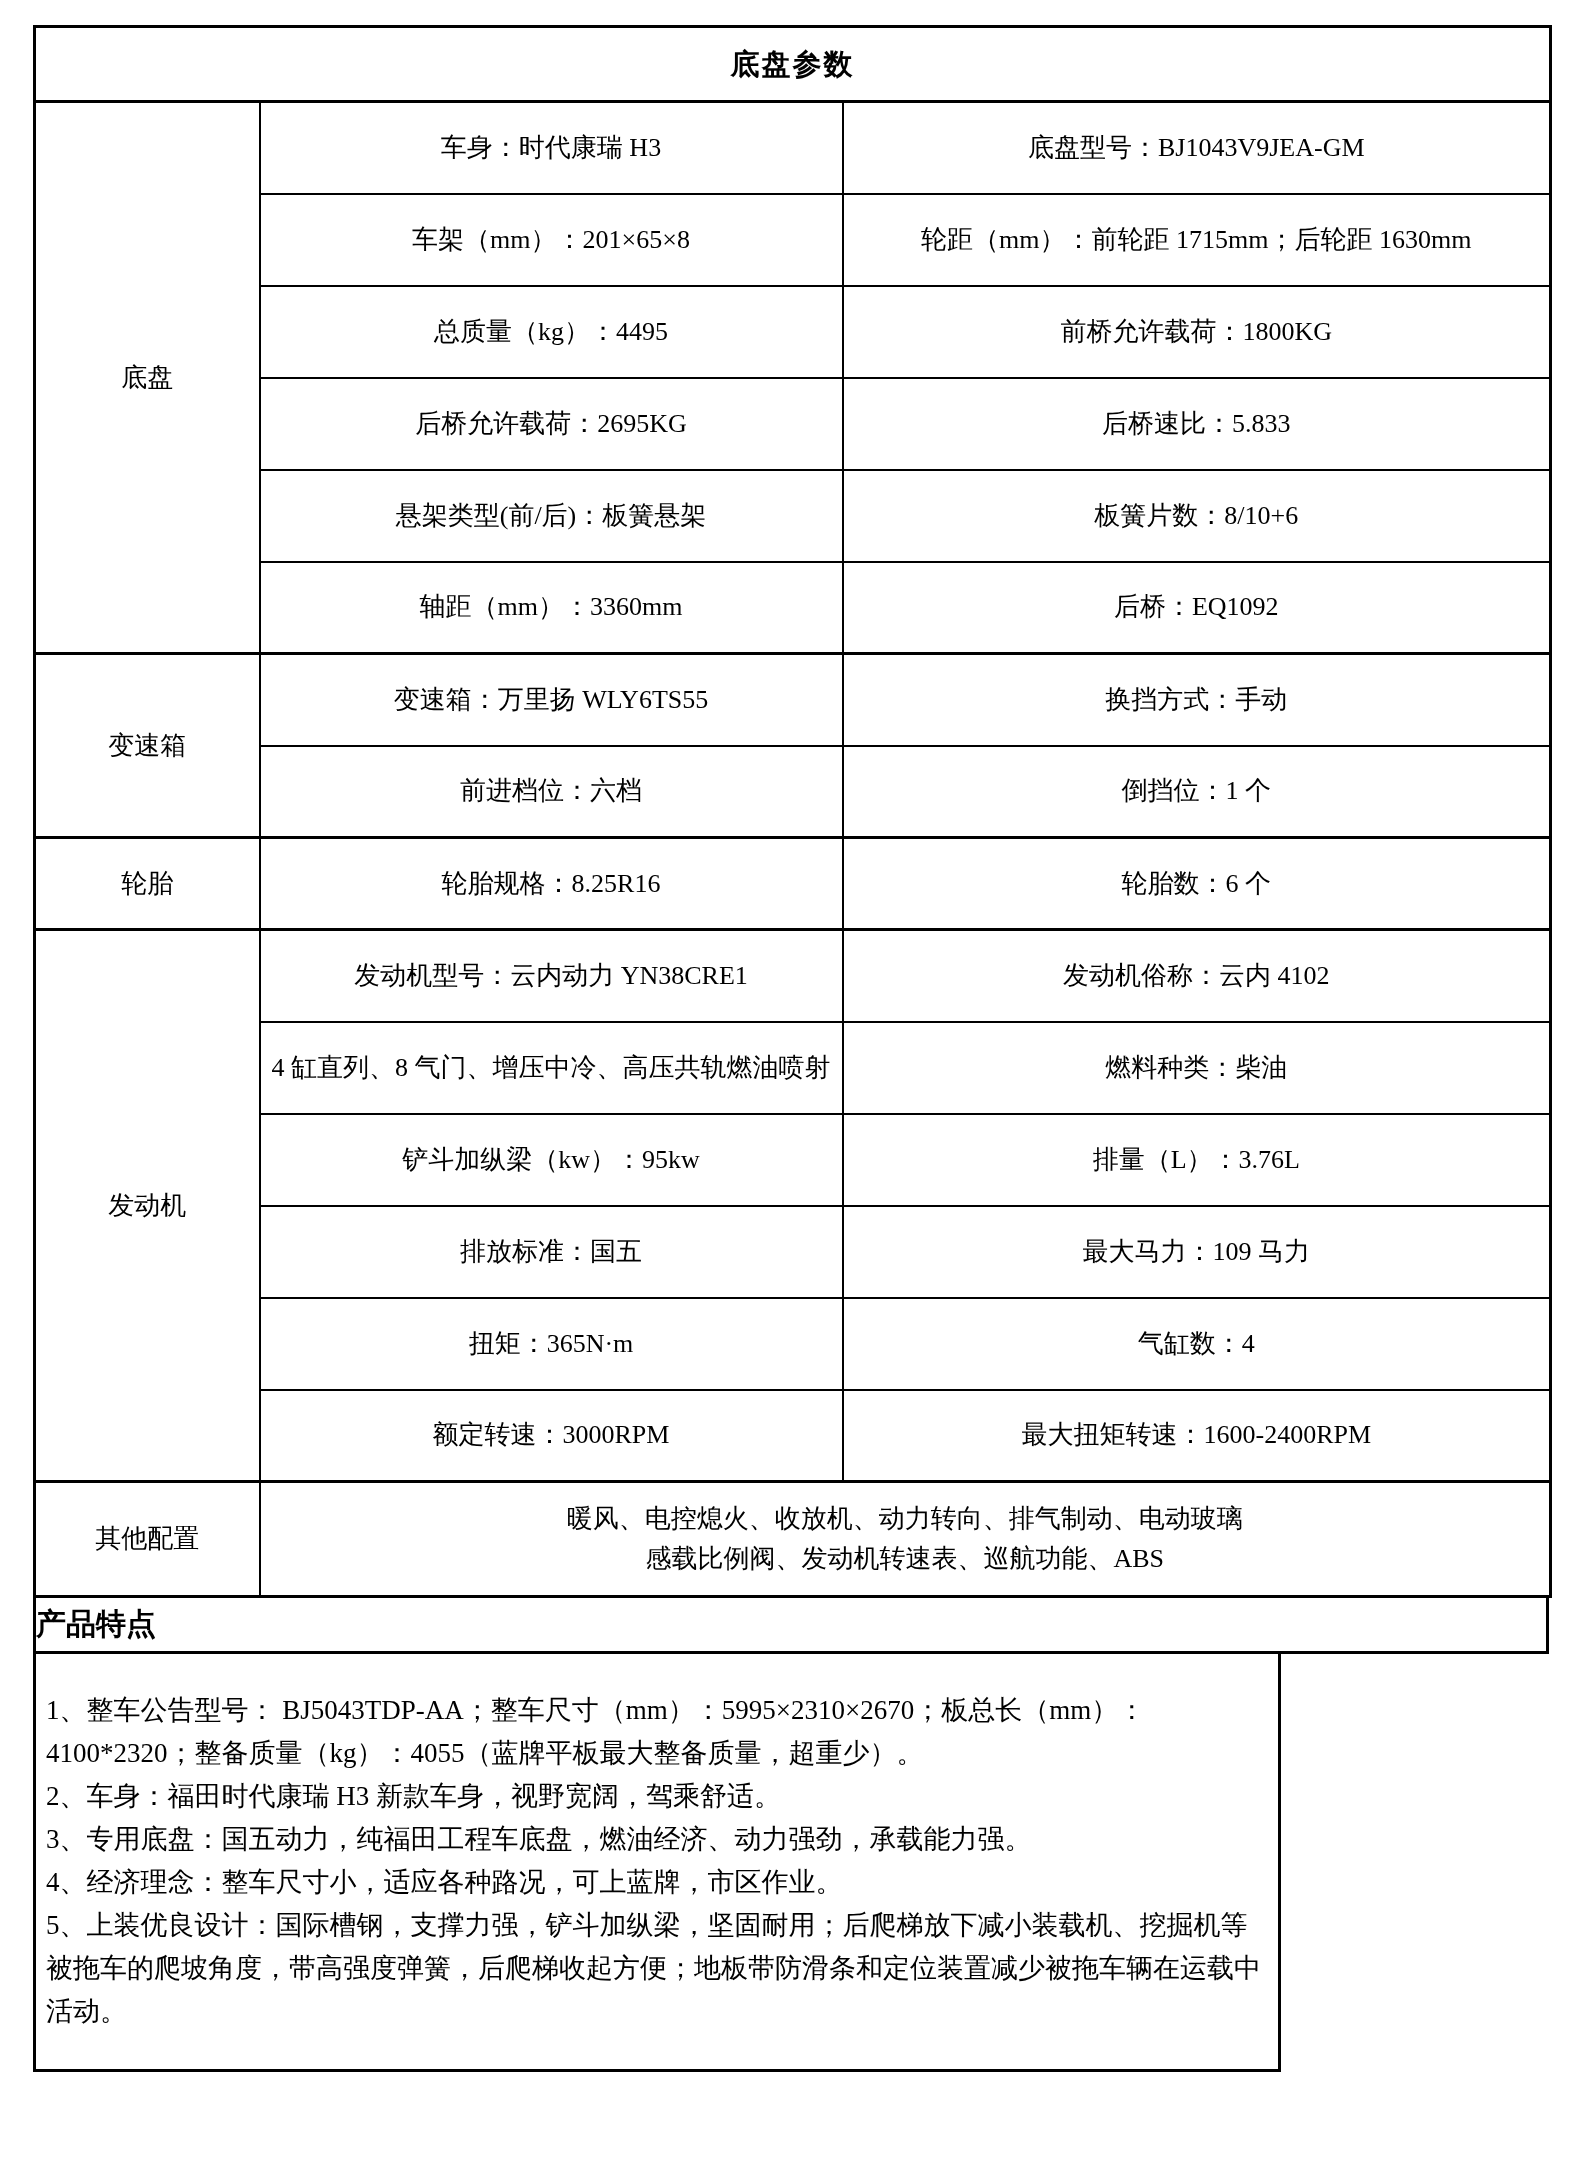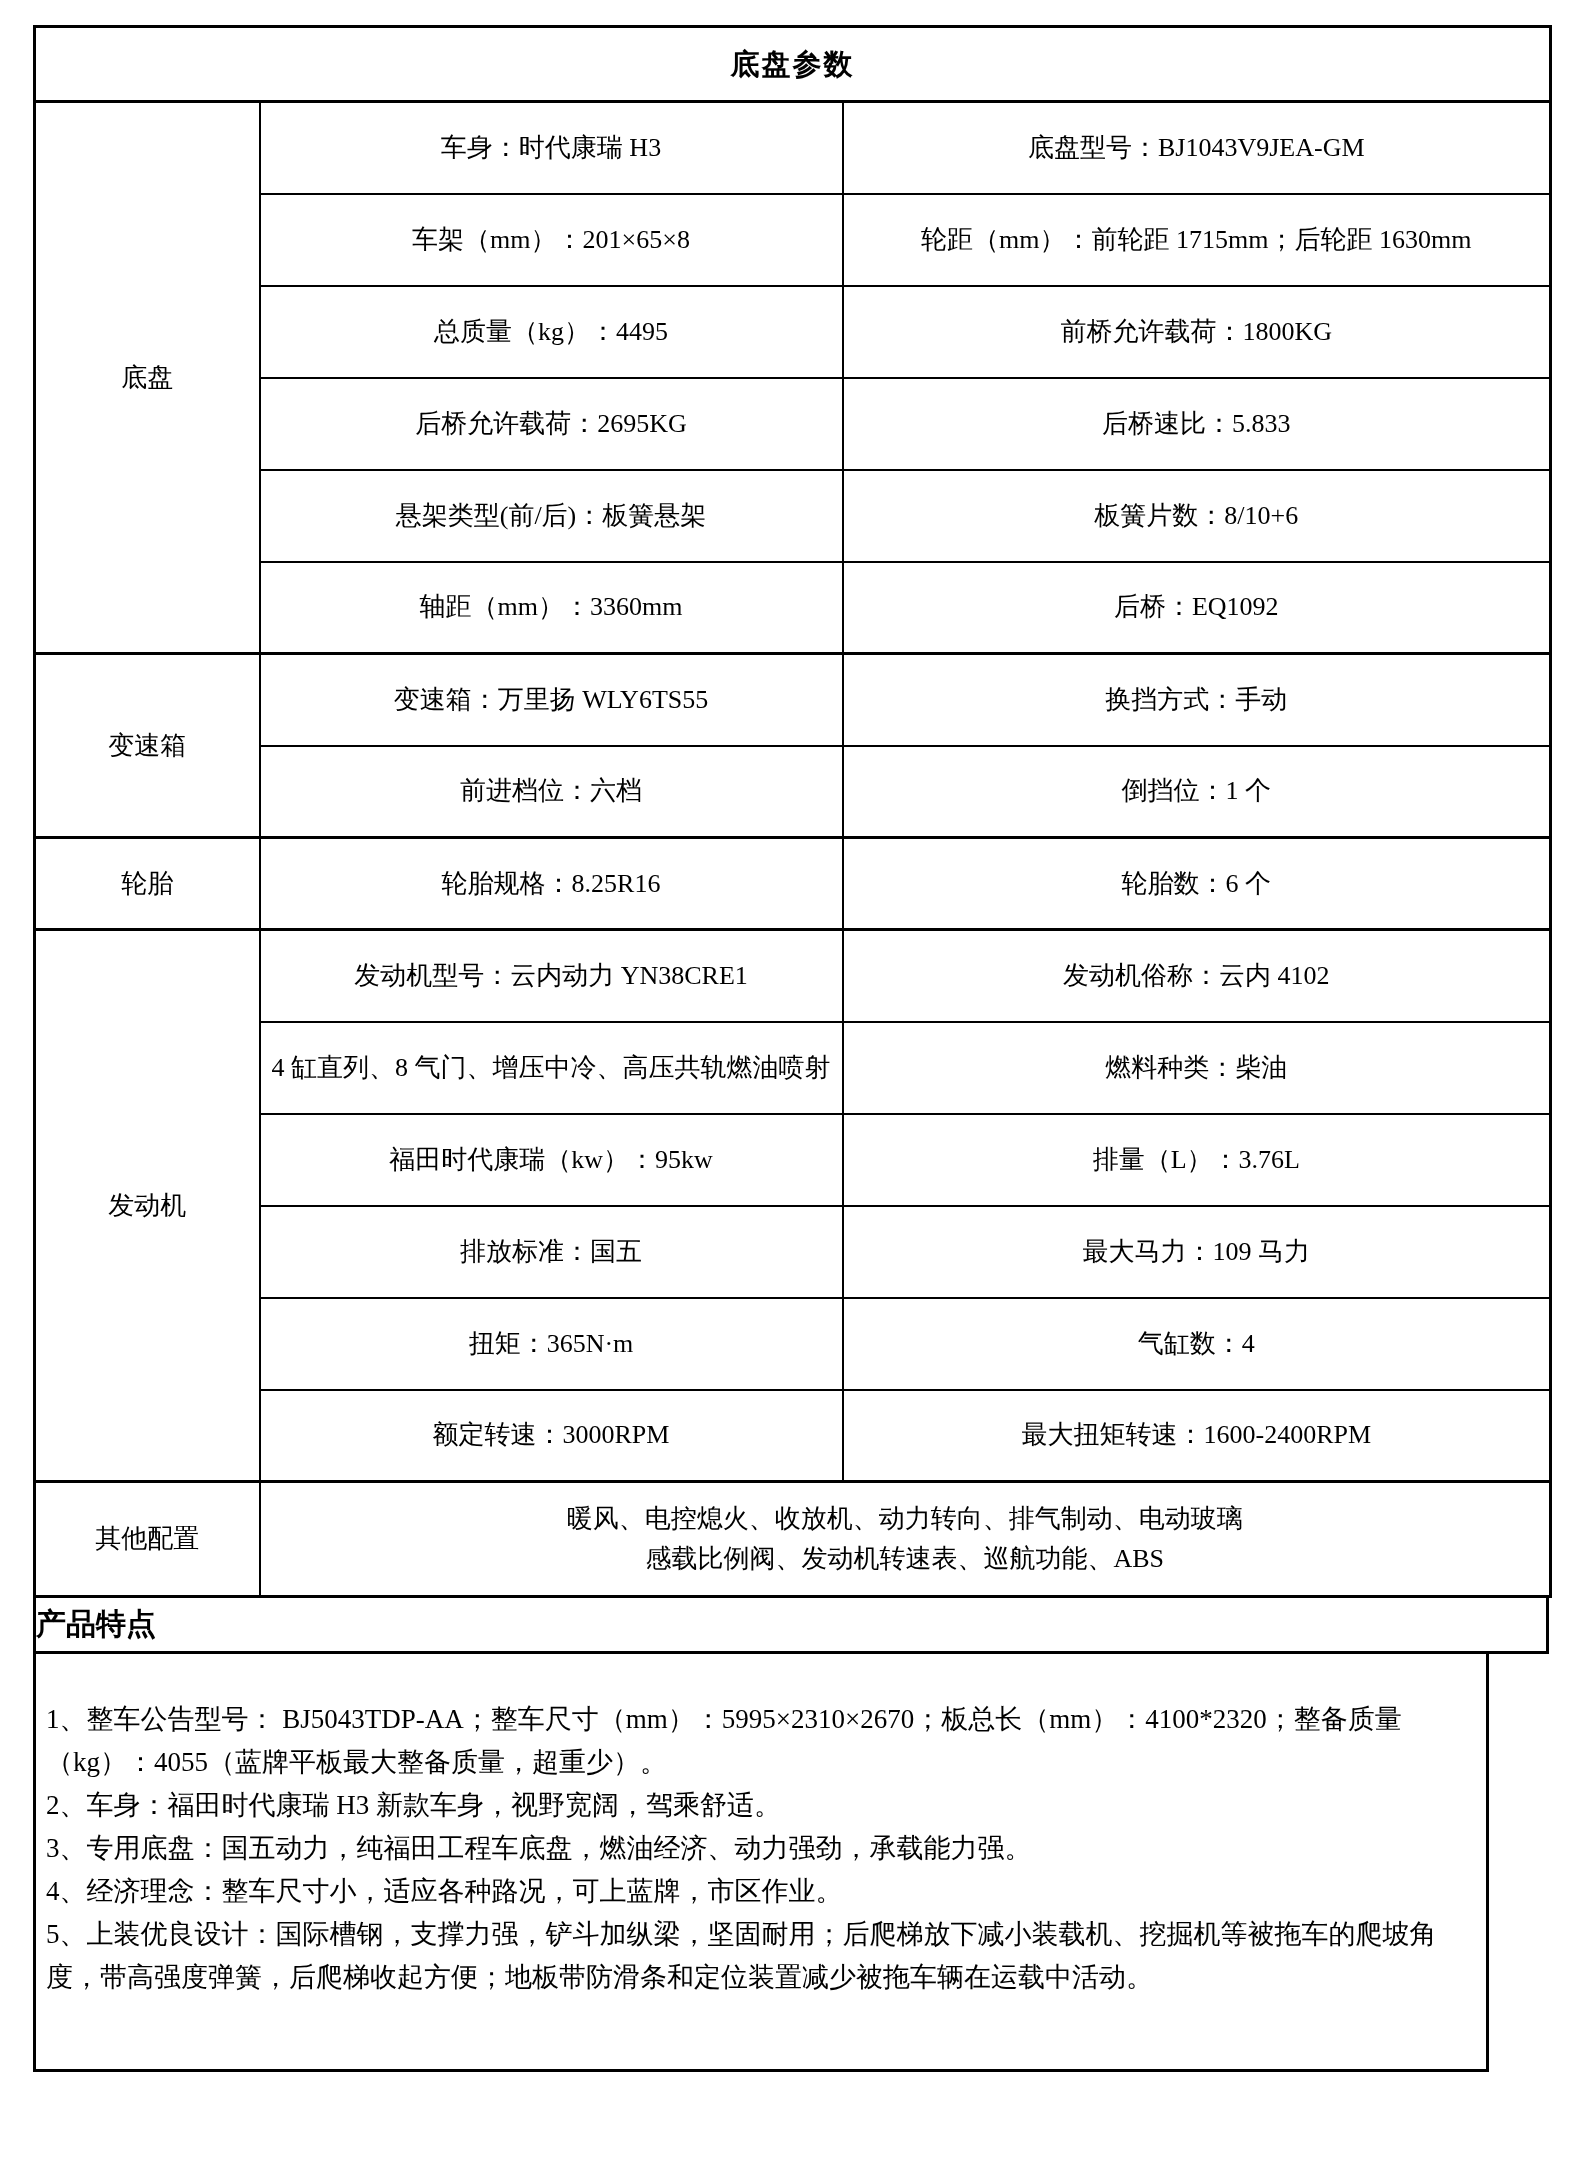--- a/index.html
+++ b/index.html
@@ -44,26 +44,26 @@
     box-sizing:border-box;
     border:3px solid #000;
     border-top:none;
     height:56px;
     display:flex;
     align-items:center;
     font-weight:bold;
     font-size:30px;
   }
   .features-body{
-    width:1456px;
+    width:1248px;
     box-sizing:border-box;
     border:3px solid #000;
     border-top:none;
     min-height:418px;
-    padding:44px 14px 24px 10px;
+    padding:35px 14px 24px 10px;
   }
   .features-body p{
     margin:0;
     font-size:27px;
     line-height:43px;
     text-align:left;
   }
 </style>
 </head>
 <body>
@@ -123,21 +123,21 @@
         <tr class="std sec-top">
           <td rowspan="6" class="group-label">发动机</td>
           <td>发动机型号：云内动力 YN38CRE1</td>
           <td>发动机俗称：云内 4102</td>
         </tr>
         <tr class="std">
           <td>4 缸直列、8 气门、增压中冷、高压共轨燃油喷射</td>
           <td>燃料种类：柴油</td>
         </tr>
         <tr class="std">
-          <td>福田时代康瑞（kw）：95kw</td>
+          <td>铲斗加纵梁（kw）：95kw</td>
           <td>排量（L）：3.76L</td>
         </tr>
         <tr class="std">
           <td>排放标准：国五</td>
           <td>最大马力：109 马力</td>
         </tr>
         <tr class="std">
           <td>扭矩：365N·m</td>
           <td>气缸数：4</td>
         </tr>

